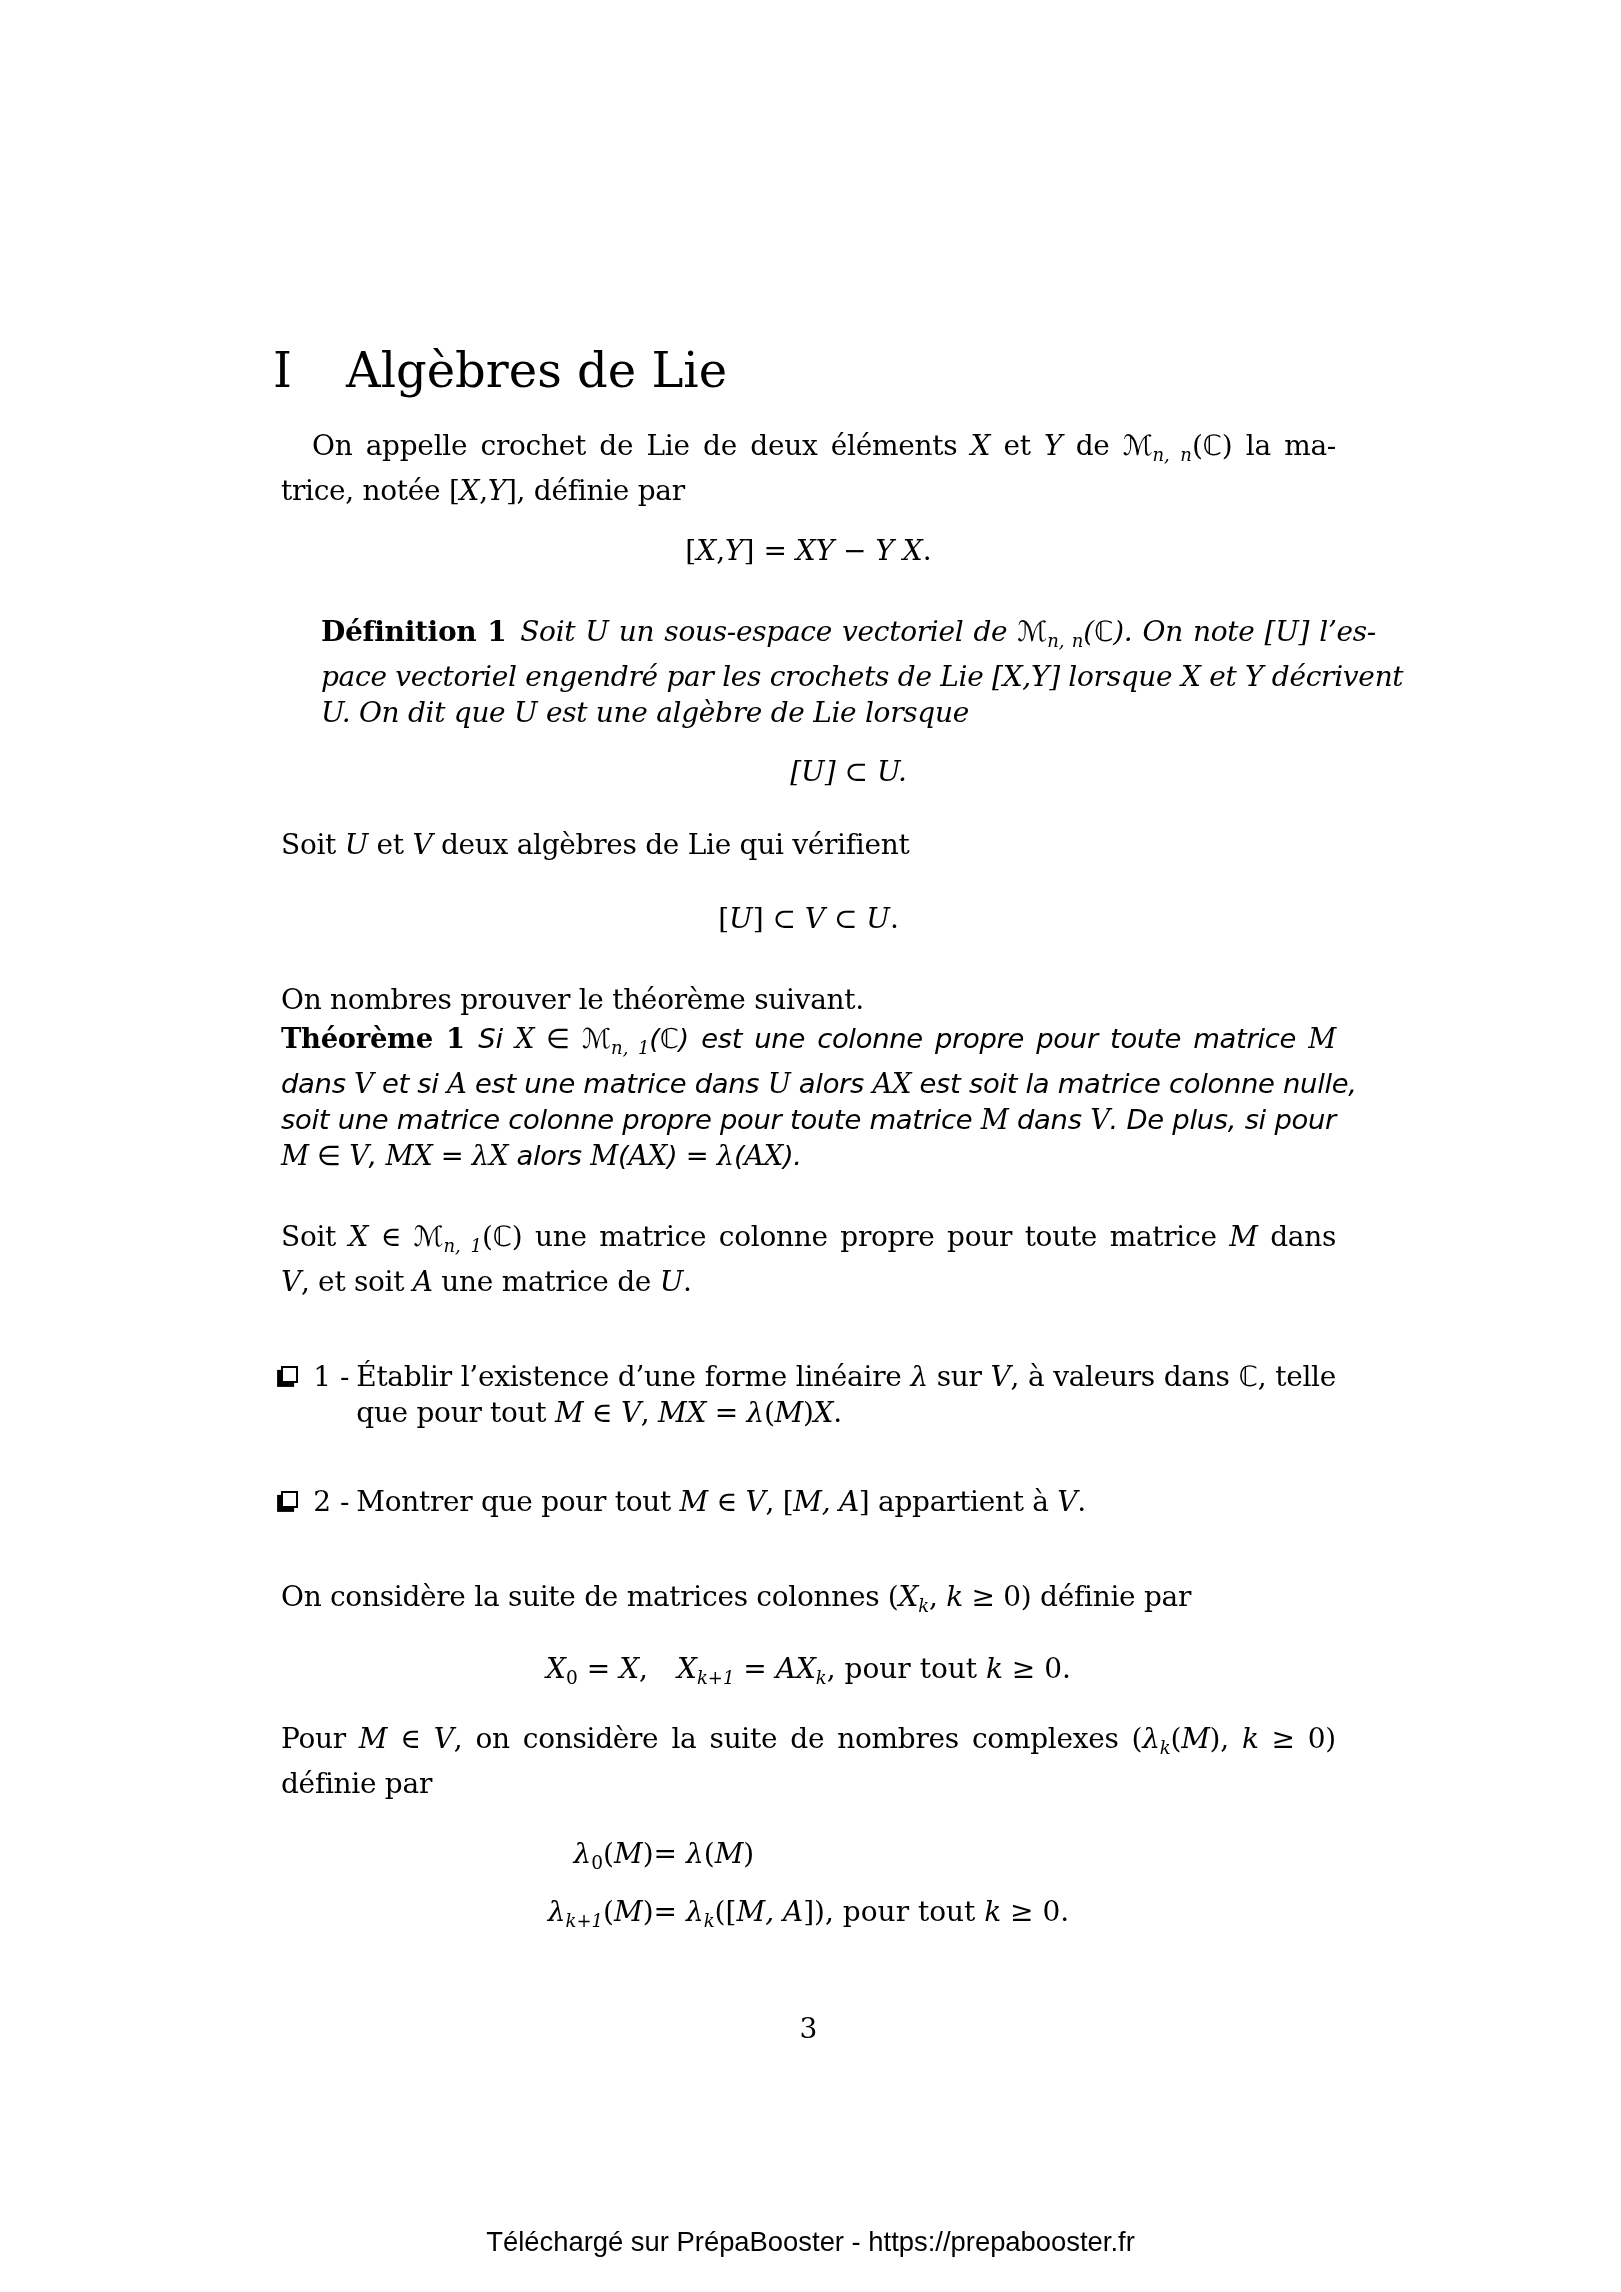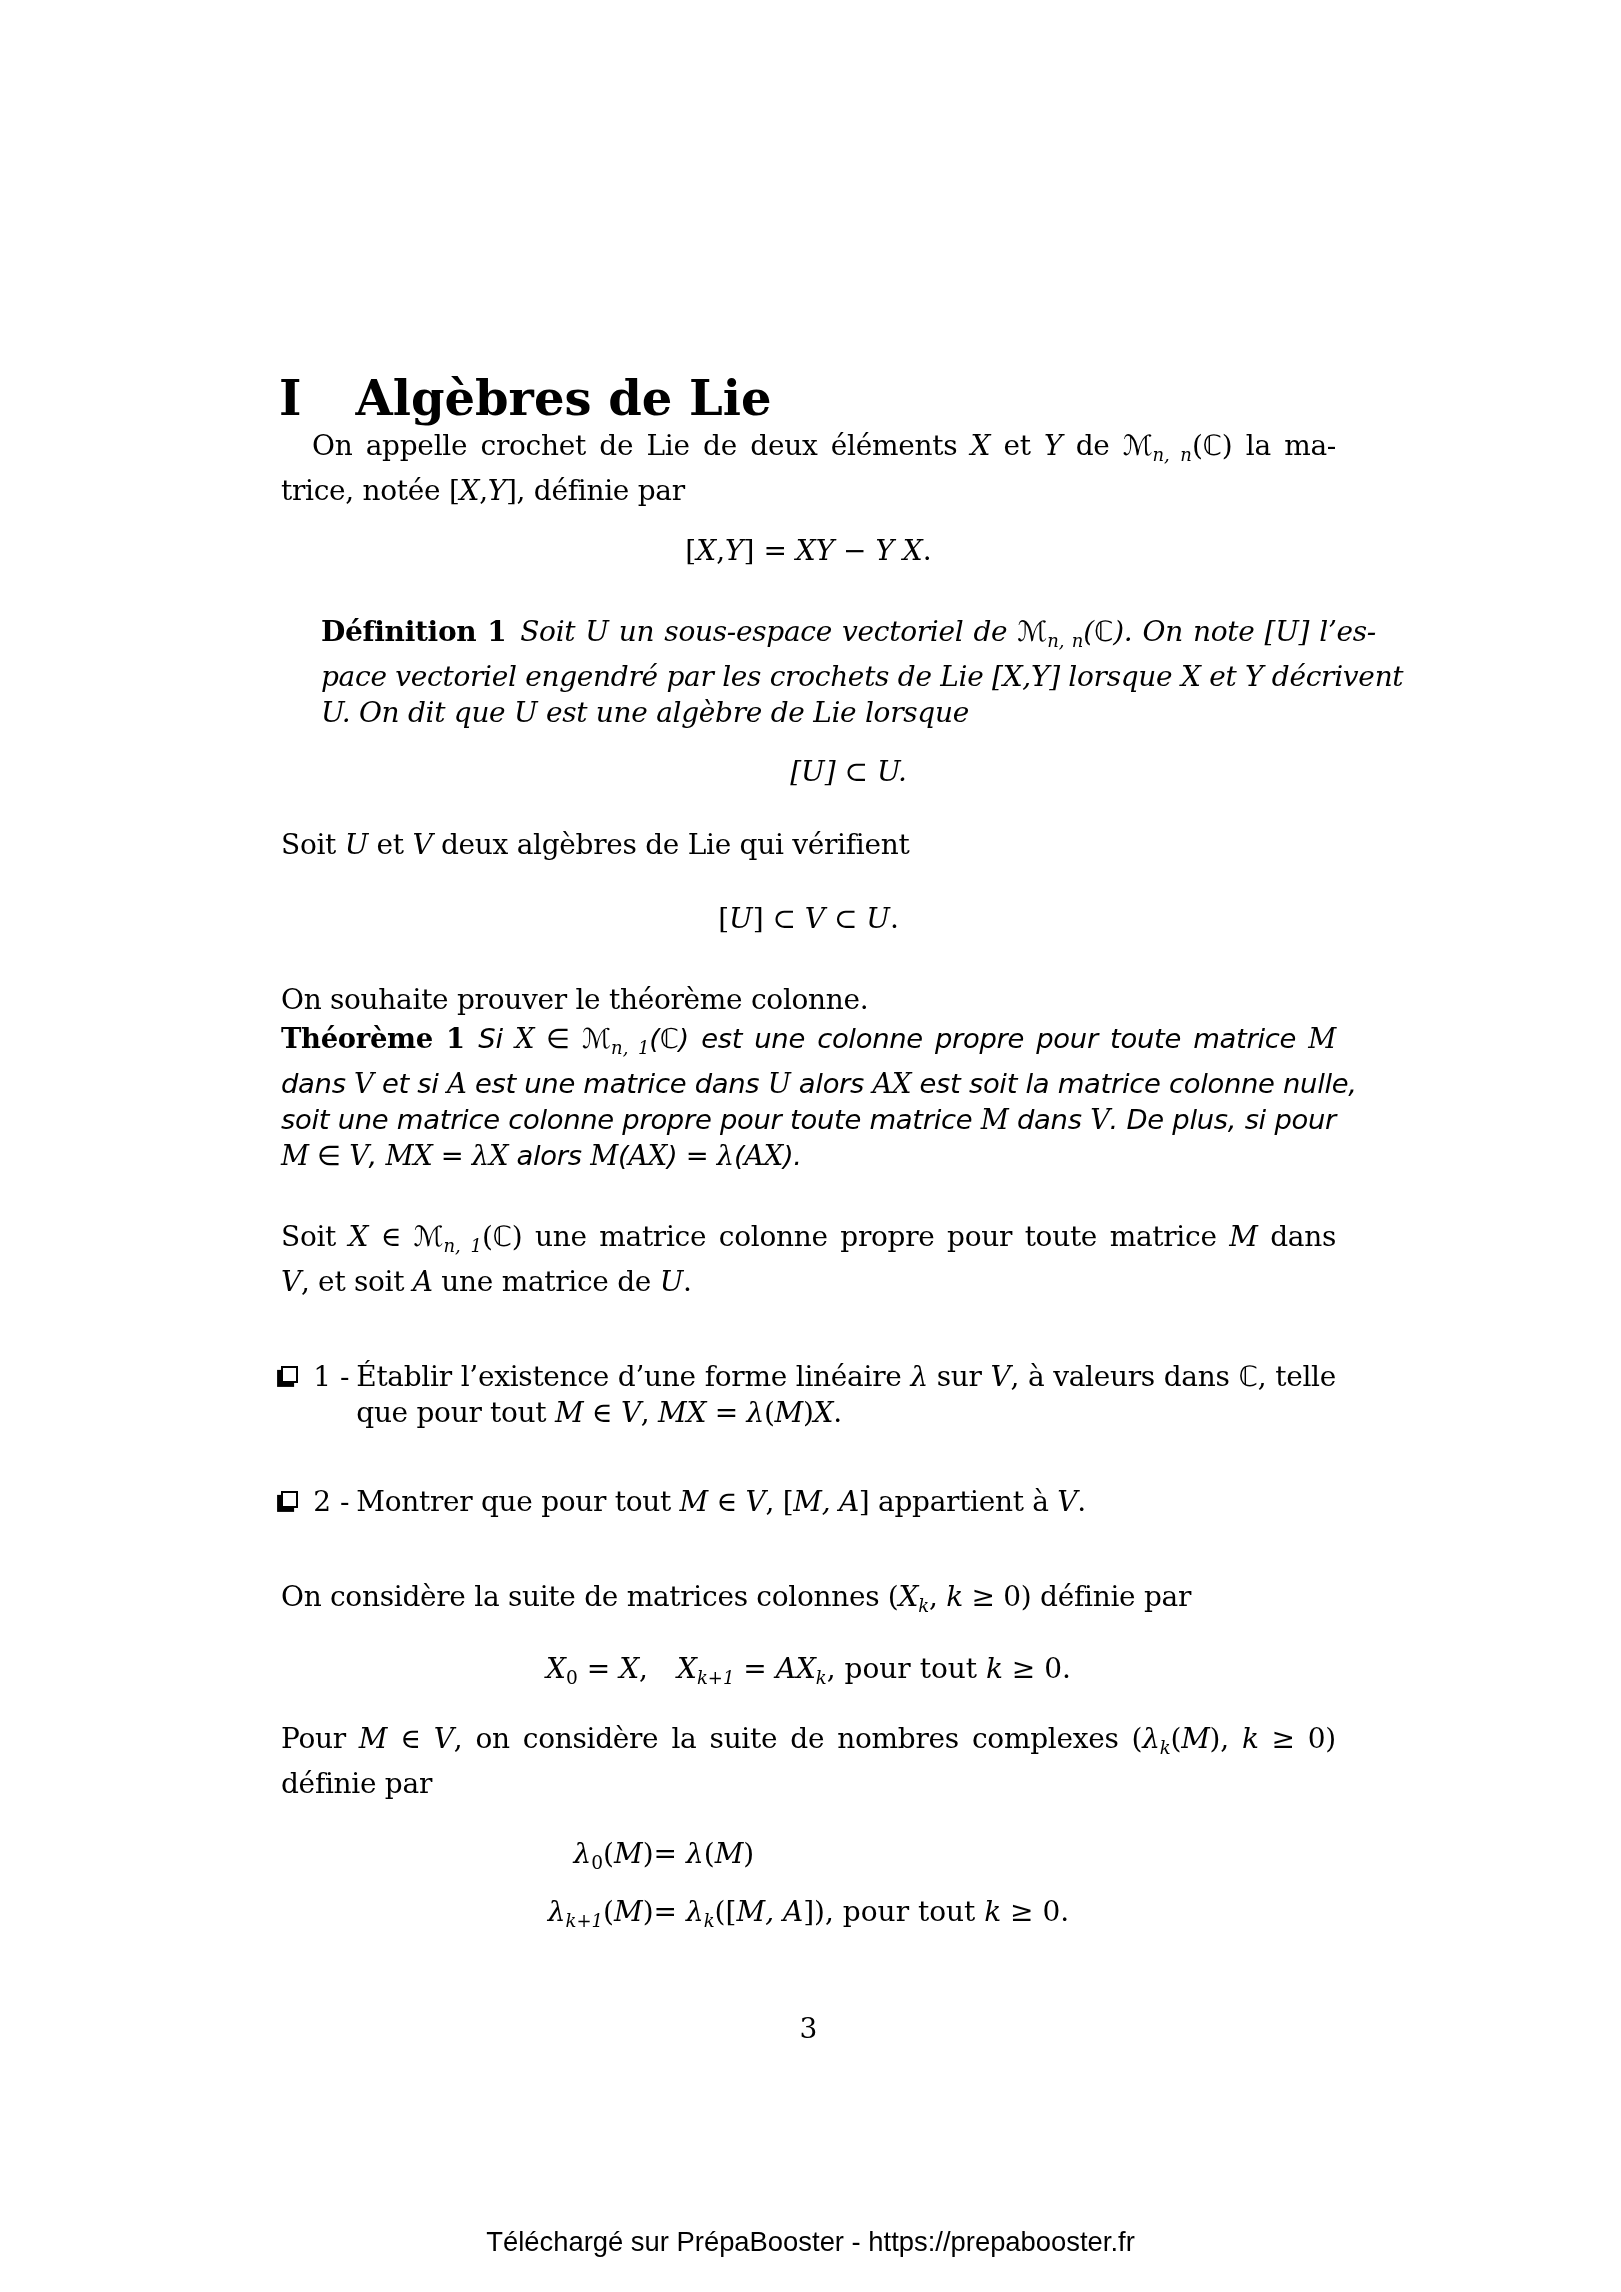--- a/index.html
+++ b/index.html
@@ -8,22 +8,22 @@
     background:#ffffff; margin:0 auto; overflow:hidden;
     font-family:"DejaVu Serif", serif; color:#000;
     font-size:28px; line-height:36px;
   }
   .block { position:absolute; left:281px; width:1055px; }
   .line { letter-spacing:-0.3px; white-space:nowrap; }
   .just { text-align:justify; text-align-last:justify; }
   .indent { text-indent:31px; }
 
   
-  #heading { position:absolute; left:279px; top:343px; width:1078px;
-    font-weight:bold; font-size:48px; line-height:55px; letter-spacing:0;margin-top:28px; }
+  #heading { position:absolute; left:273px; top:343px; width:1078px;
+    font-weight:normal; font-size:48px; line-height:55px; letter-spacing:0; }
   #heading .sec-title { margin-left:54px; }
 
   
   .b   { font-weight:bold; font-style:normal; font-family:"DejaVu Serif",serif; margin-right:13.7px; }
   .m   { font-family:"DejaVu Serif",serif; font-style:italic; }
   .sc  { font-family:"DejaVu Serif",serif; font-style:italic; }
   .cal { font-family:"DejaVu Sans","DejaVu Serif",sans-serif; font-style:normal; }
   .bb  { font-family:"DejaVu Sans","DejaVu Serif",sans-serif; font-style:normal; }
   .sb  { font-size:18.6px; font-style:normal; vertical-align:-5.9px; letter-spacing:0; }
   .sbm { font-size:18px; font-style:italic; vertical-align:-5.9px; font-family:"DejaVu Serif",serif; letter-spacing:0; }
@@ -74,21 +74,21 @@
 
   <div class="eq defit" style="top:754px"><span>[</span><span class="sc">U</span><span>] ⊂ </span><span class="sc">U</span><span>.</span></div>
 
   <div class="block" style="top:827px">
     <div class="line"><span>Soit </span><span class="sc">U</span><span> et </span><span class="sc">V</span><span> deux algèbres de Lie qui vérifient</span></div>
   </div>
 
   <div class="eq" style="top:901px"><span>[</span><span class="sc">U</span><span>] ⊂ </span><span class="sc">V</span><span> ⊂ </span><span class="sc">U</span><span>.</span></div>
 
   <div class="block" style="top:982px">
-    <div class="line"><span>On souhaite prouver le théorème colonne.</span></div>
+    <div class="line"><span>On nombres prouver le théorème suivant.</span></div>
   </div>
 
   <div class="block thmsf" style="top:1020px">
     <div class="line just"><span class="b">Théorème 1</span><span>Si </span><span class="m">X</span><span> ∈ </span><span class="cal">ℳ</span><span class="sbm">n, 1</span><span>(</span><span class="bb">ℂ</span><span>) est une colonne propre pour toute matrice </span><span class="m">M</span></div>
     <div class="line just"><span>dans </span><span class="sc">V</span><span> et si </span><span class="m">A</span><span> est une matrice dans </span><span class="sc">U</span><span> alors </span><span class="m">AX</span><span> est soit la matrice colonne nulle,</span></div>
     <div class="line just"><span>soit une matrice colonne propre pour toute matrice </span><span class="m">M</span><span> dans </span><span class="sc">V</span><span>. De plus, si pour</span></div>
     <div class="line"><span class="m">M</span><span> ∈ </span><span class="sc">V</span><span>, </span><span class="m">MX</span><span> = </span><span class="m">λX</span><span> alors </span><span class="m">M</span><span>(</span><span class="m">AX</span><span>) = </span><span class="m">λ</span><span>(</span><span class="m">AX</span><span>).</span></div>
   </div>
 
   <div class="block" style="top:1219px">

